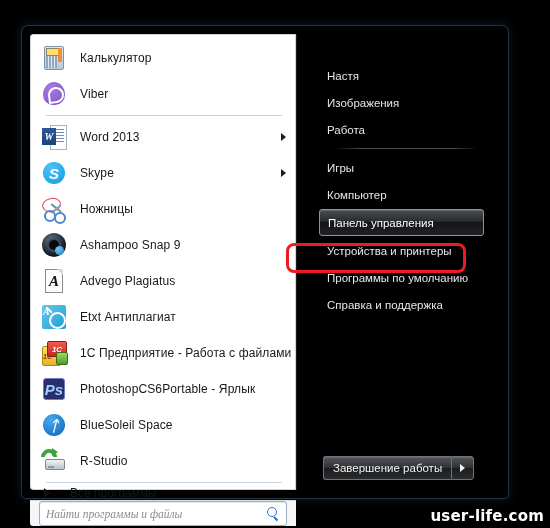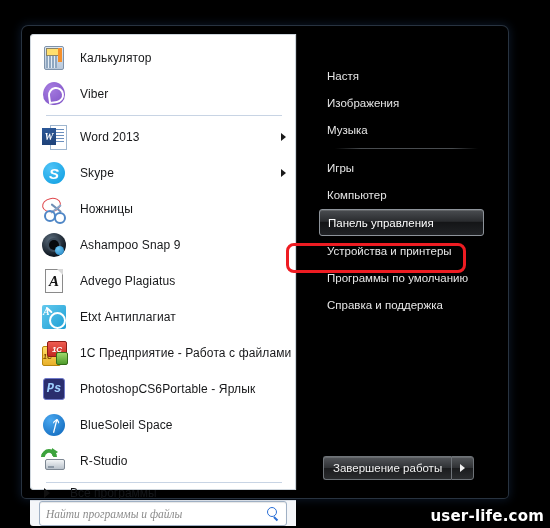--- a/index.html
+++ b/index.html
@@ -308,21 +308,21 @@
   .ic-etxt .a { position:absolute; left:2px; top:2px; color:#ffffff; font-size:10px; font-weight:bold; font-family:"Liberation Serif",serif;}
 
   
   .ic-1c .y { position:absolute; left:1px; top:6px; width:17px; height:18px; background:linear-gradient(to bottom,#ffe06a,#e8b02a); border:1px solid #b8860b; border-radius:2px;}
   .ic-1c .r { position:absolute; left:6px; top:1px; width:18px; height:14px; background:linear-gradient(to bottom,#ef5b50,#c32a22); border:1px solid #8c1c16; border-radius:2px; color:#fff; font-size:8px; font-weight:bold; display:flex; align-items:center; justify-content:center;}
   .ic-1c .g { position:absolute; left:15px; top:12px; width:10px; height:11px; background:linear-gradient(to bottom,#9fd96b,#4e9b2b); border:1px solid #336b18; border-radius:2px;}
   .ic-1c .t { position:absolute; left:2px; top:13px; font-size:7px; font-weight:bold; color:#7a4a00;}
 
   
   .ic-ps .b { position:absolute; left:2px; top:2px; width:22px; height:22px; background:#2a2e6e; border:1.5px solid #6f79c9; border-radius:3px; box-sizing:border-box;}
-  .ic-ps .t { position:absolute; inset:0; color:#9fd0ff; font-size:12px; font-weight:bold; display:flex; align-items:center; justify-content:center; font-family:Liberation Mono, monospace;}
+  .ic-ps .t { position:absolute; inset:0; color:#9fd0ff; font-size:15px; font-weight:bold; display:flex; align-items:center; justify-content:center; font-family:Liberation Sans, sans-serif;}
 
   
   .ic-bt .b { position:absolute; left:2px; top:2px; width:22px; height:22px; border-radius:50%; background:radial-gradient(circle at 35% 28%,#4aa8f0,#0a63b8);}
   .ic-bt .g { position:absolute; inset:0; color:#fff; font-size:15px; font-weight:bold; display:flex; align-items:center; justify-content:center;}
 
   
   .ic-rs .drive { position:absolute; left:4px; top:11px; width:20px; height:11px; background:linear-gradient(to bottom,#f2f4f6,#b9c2cb); border:1px solid #7d8792; border-radius:2px; box-sizing:border-box;}
   .ic-rs .drive::after { content:""; position:absolute; left:2px; top:6px; width:6px; height:2px; background:#8d99a6;}
   .ic-rs .arrow { position:absolute; left:0px; top:1px; width:16px; height:16px; border:4px solid #3da33d; border-radius:50%; border-right-color:transparent; border-bottom-color:transparent; transform:rotate(45deg); box-sizing:border-box;}
   .ic-rs .tip { position:absolute; left:11px; top:0px; width:0; height:0; border-left:6px solid #3da33d; border-top:4px solid transparent; border-bottom:4px solid transparent;}
@@ -474,21 +474,21 @@
 
   <div id="right-panel">
     <div id="right-items">
         <div class="right-item">
           <span>Настя</span>
         </div>
         <div class="right-item">
           <span>Изображения</span>
         </div>
         <div class="right-item">
-          <span>Музыка</span>
+          <span>Работа</span>
         </div>
         <div class="sep-right"></div>
         <div class="right-item">
           <span>Игры</span>
         </div>
         <div class="right-item">
           <span>Компьютер</span>
         </div>
         <div class="right-item selected">
           <span>Панель управления</span>

